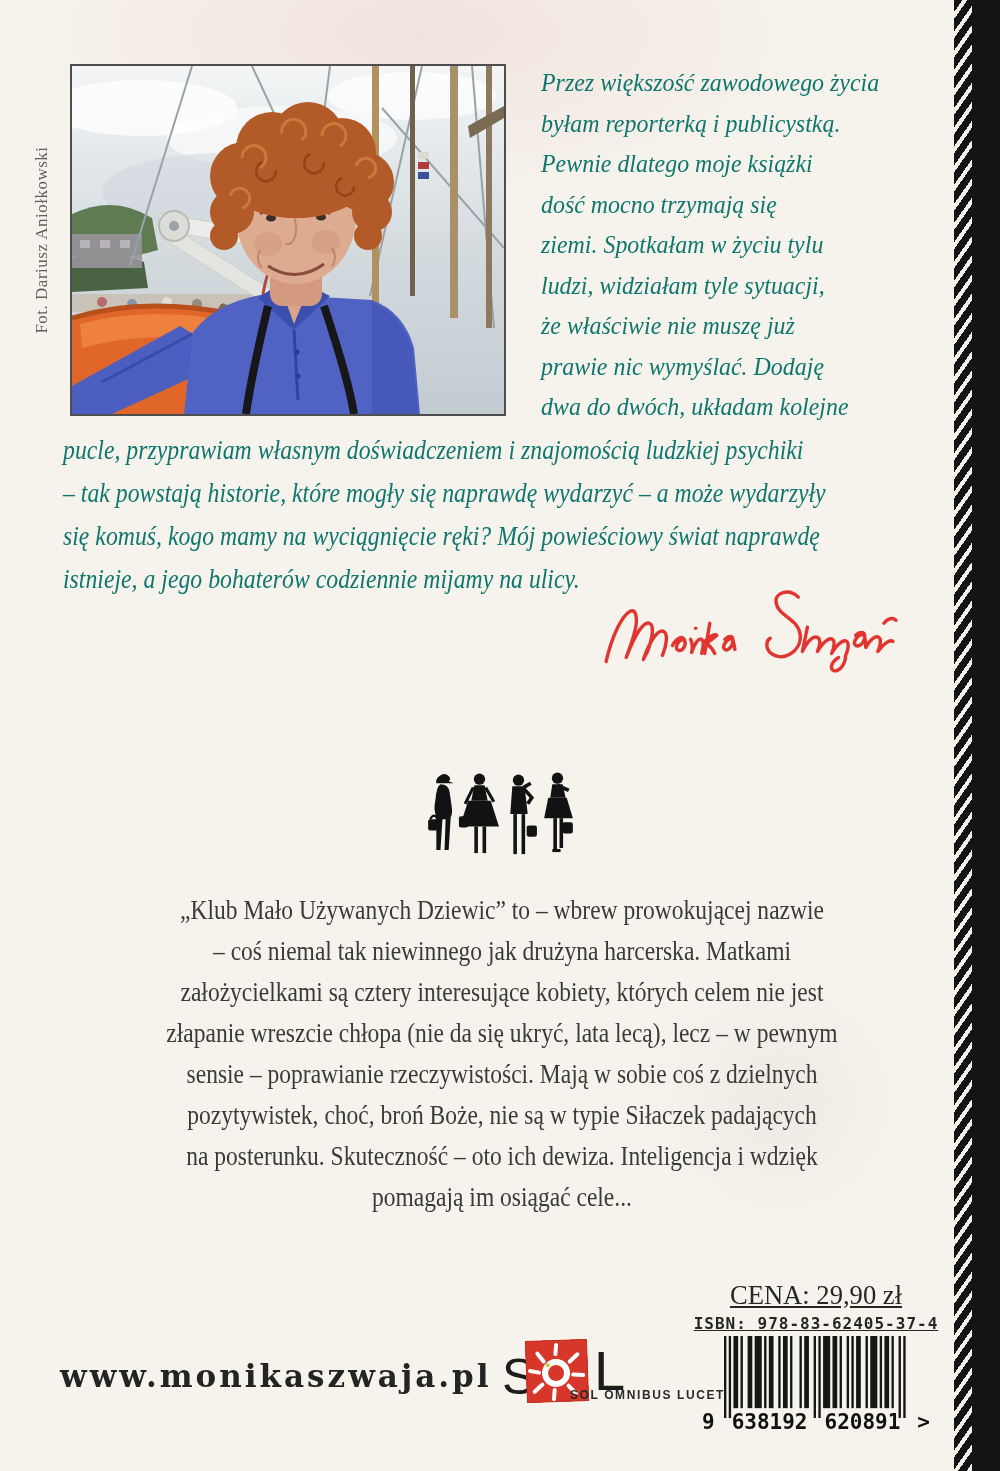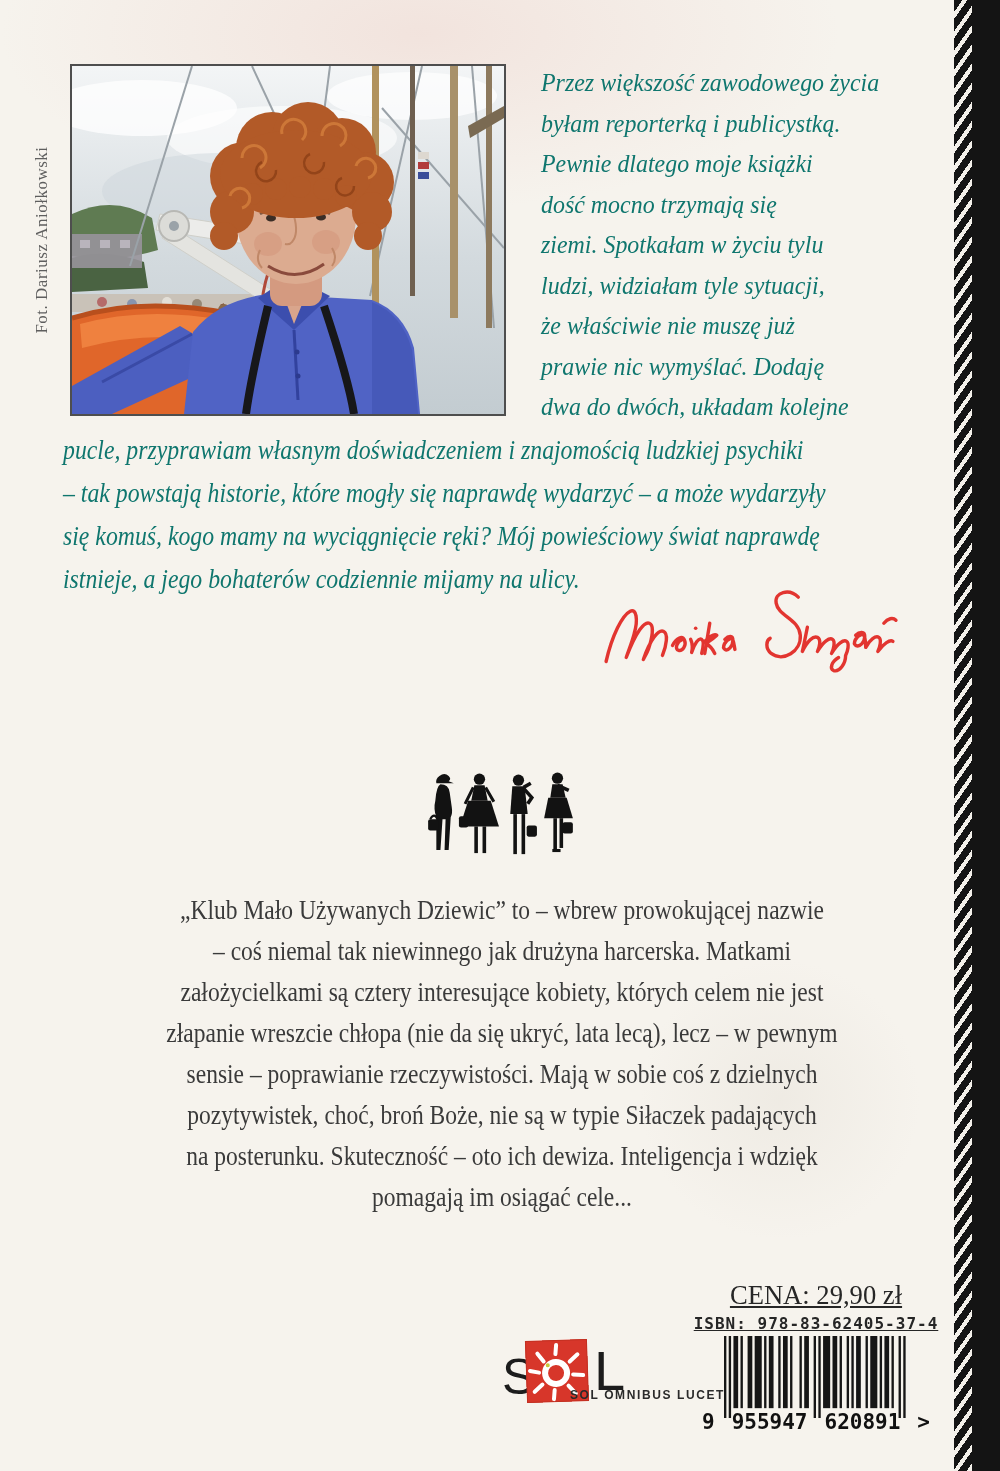--- a/index.html
+++ b/index.html
@@ -267,20 +267,21 @@
     <div class="b-line">„Klub Mało Używanych Dziewic” to – wbrew prowokującej nazwie</div>
     <div class="b-line">– coś niemal tak niewinnego jak drużyna harcerska. Matkami</div>
     <div class="b-line">założycielkami są cztery interesujące kobiety, których celem nie jest</div>
     <div class="b-line">złapanie wreszcie chłopa (nie da się ukryć, lata lecą), lecz – w pewnym</div>
     <div class="b-line">sensie – poprawianie rzeczywistości. Mają w sobie coś z dzielnych</div>
     <div class="b-line">pozytywistek, choć, broń Boże, nie są w typie Siłaczek padających</div>
     <div class="b-line">na posterunku. Skuteczność – oto ich dewiza. Inteligencja i wdzięk</div>
     <div class="b-line">pomagają im osiągać cele...</div>
   </div>
 
+  <div class="website">www.monikaszwaja.pl</div>
 
   <div class="sol">
     <span class="sol-s">S</span>
     <span class="sol-square">
       <svg viewBox="0 0 62 62">
         <circle cx="30" cy="33" r="11" fill="none" stroke="#ffffff" stroke-width="6"></circle>
         <g stroke="#ffffff" stroke-width="4" stroke-linecap="round">
           <line x1="30" y1="14" x2="31" y2="5"></line>
             <line x1="44" y1="22" x2="52" y2="15"></line>
           <line x1="47" y1="35" x2="57" y2="36"></line>
@@ -326,21 +327,21 @@
           <rect x="60" y="0" width="1" height="88" fill="#161616"></rect>
           <rect x="62" y="0" width="3" height="88" fill="#161616"></rect>
           <rect x="66" y="0" width="1" height="88" fill="#161616"></rect>
           <rect x="68" y="0" width="2" height="88" fill="#161616"></rect>
           <rect x="71" y="0" width="1" height="88" fill="#161616"></rect>
           <rect x="74" y="0" width="1" height="100" fill="#161616"></rect>
           <rect x="76" y="0" width="1" height="100" fill="#161616"></rect>
         </svg>
       <div class="digits">
         <span>9</span>
-        <span>955947</span>
+        <span>638192</span>
         <span>620891</span>
         <span>&gt;</span>
       </div>
     </div>
   </div>
 
   <div class="binding-hatch"></div>
   <div class="binding"></div>
 </div>
 

